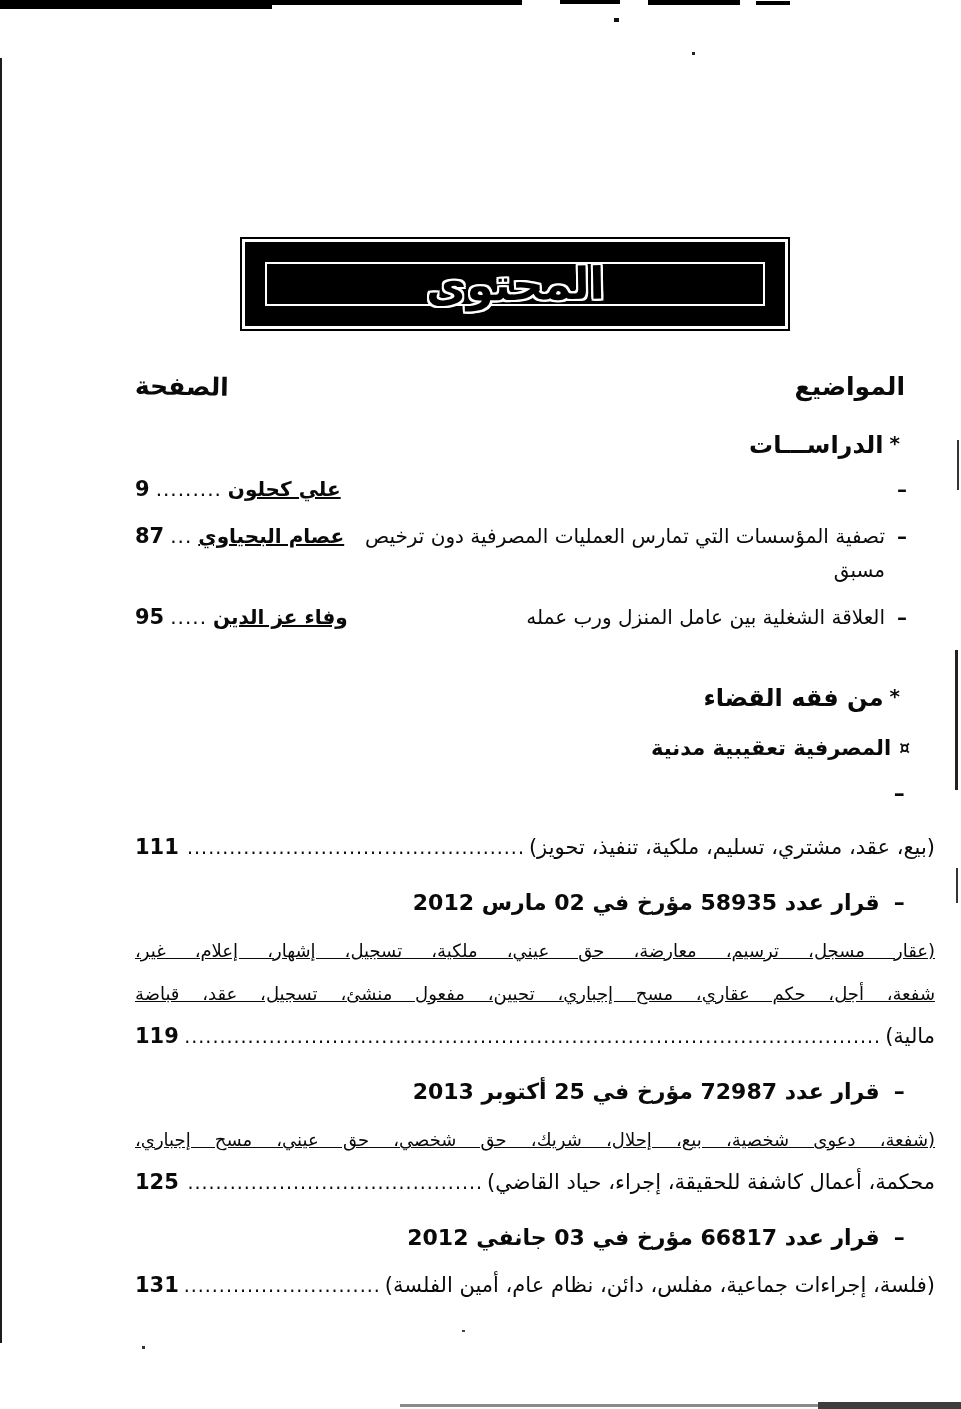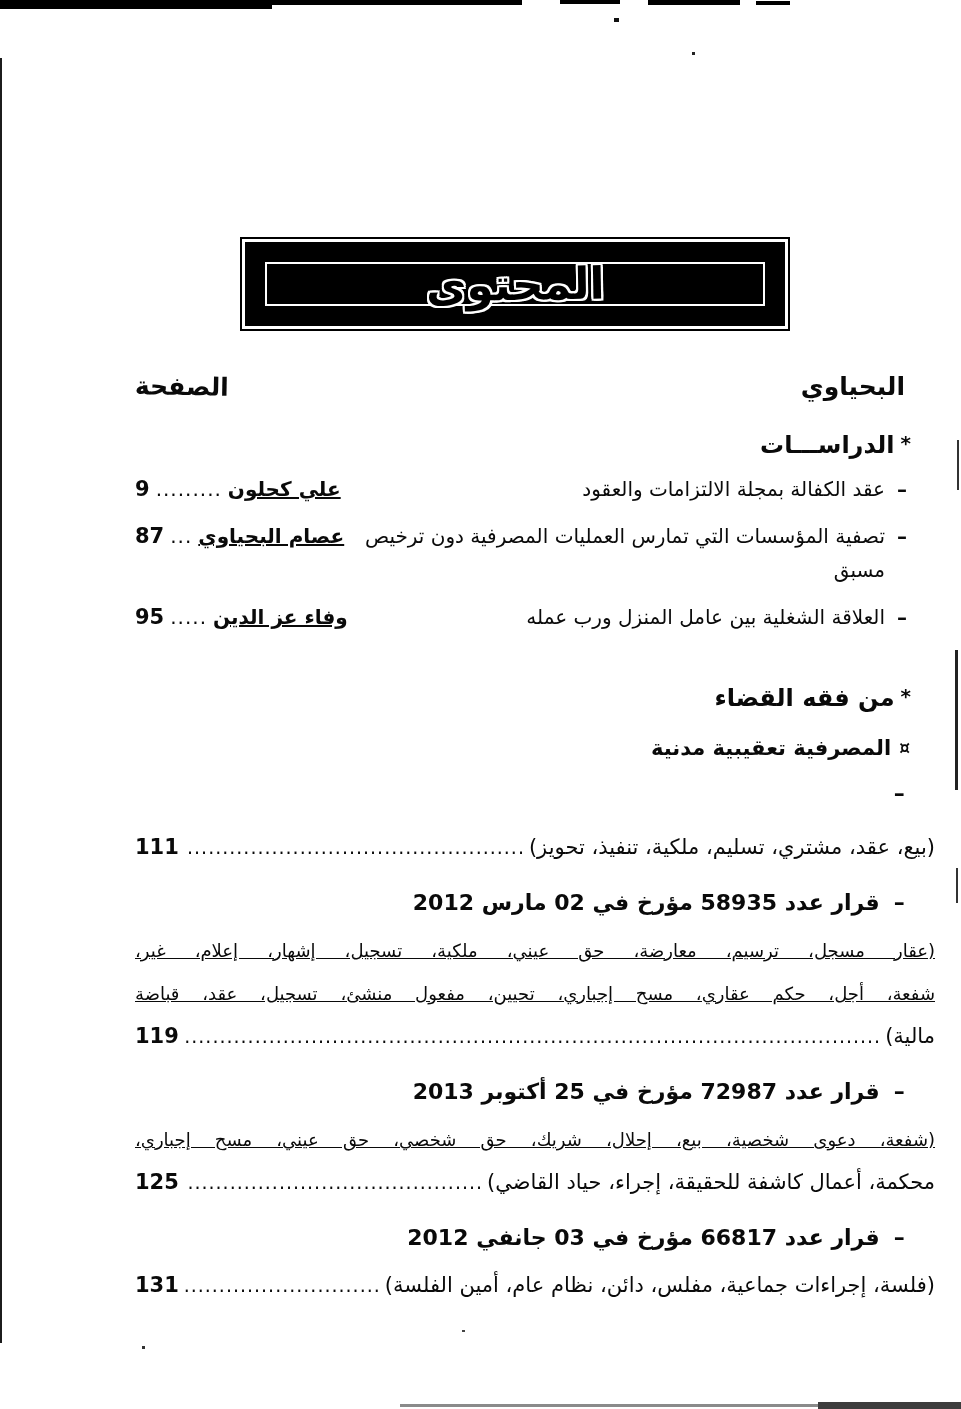--- a/index.html
+++ b/index.html
@@ -51,21 +51,21 @@
   .main{
     position:absolute;top:372px;right:26px;left:135px;
     direction:rtl;text-align:right;
   }
   .cols{
     display:flex;justify-content:space-between;align-items:baseline;
     padding-right:30px;font-weight:bold;font-size:25px;
   }
   .col-page{transform:rotate(1deg);}
   .sec-heading{
-    margin-top:30px;margin-right:24px;
+    margin-top:30px;margin-right:35px;
     font-weight:bold;font-size:24px;letter-spacing:.5px;
   }
   .sec-heading .star{font-size:20px;vertical-align:3px;margin-left:6px;}
   .entry{
     display:flex;align-items:baseline;
     margin-right:28px;margin-top:13px;
     font-size:20px;line-height:34px;
   }
   .entry .dash{margin-left:12px;font-weight:bold;}
   .entry .spacer{flex:1 1 0;min-width:8px;}
@@ -127,31 +127,30 @@
     <div class="title-box-black">
       <div class="title-box-line">
         <span class="title-text">المحتوى</span>
       </div>
     </div>
   </div>
 
   <div class="main">
 
     <div class="cols">
-      <span>البحياوي</span>
+      <span>المواضيع</span>
       <span class="col-page">الصفحة</span>
     </div>
 
     <div class="sec-heading">
       <span class="star">*</span><span>الدراســـات</span>
     </div>
 
     <div class="entry">
       <span class="dash">–</span>
-      <span>عقد الكفالة بمجلة الالتزامات والعقود</span>
       <span class="spacer"></span>
       <span class="author">علي كحلون</span>
       <span class="dots">.........</span>
       <span class="pagenum">9</span>
     </div>
 
     <div class="entry">
       <span class="dash">–</span>
       <span>تصفية المؤسسات التي تمارس العمليات المصرفية دون ترخيص مسبق</span>
       <span class="spacer"></span>

